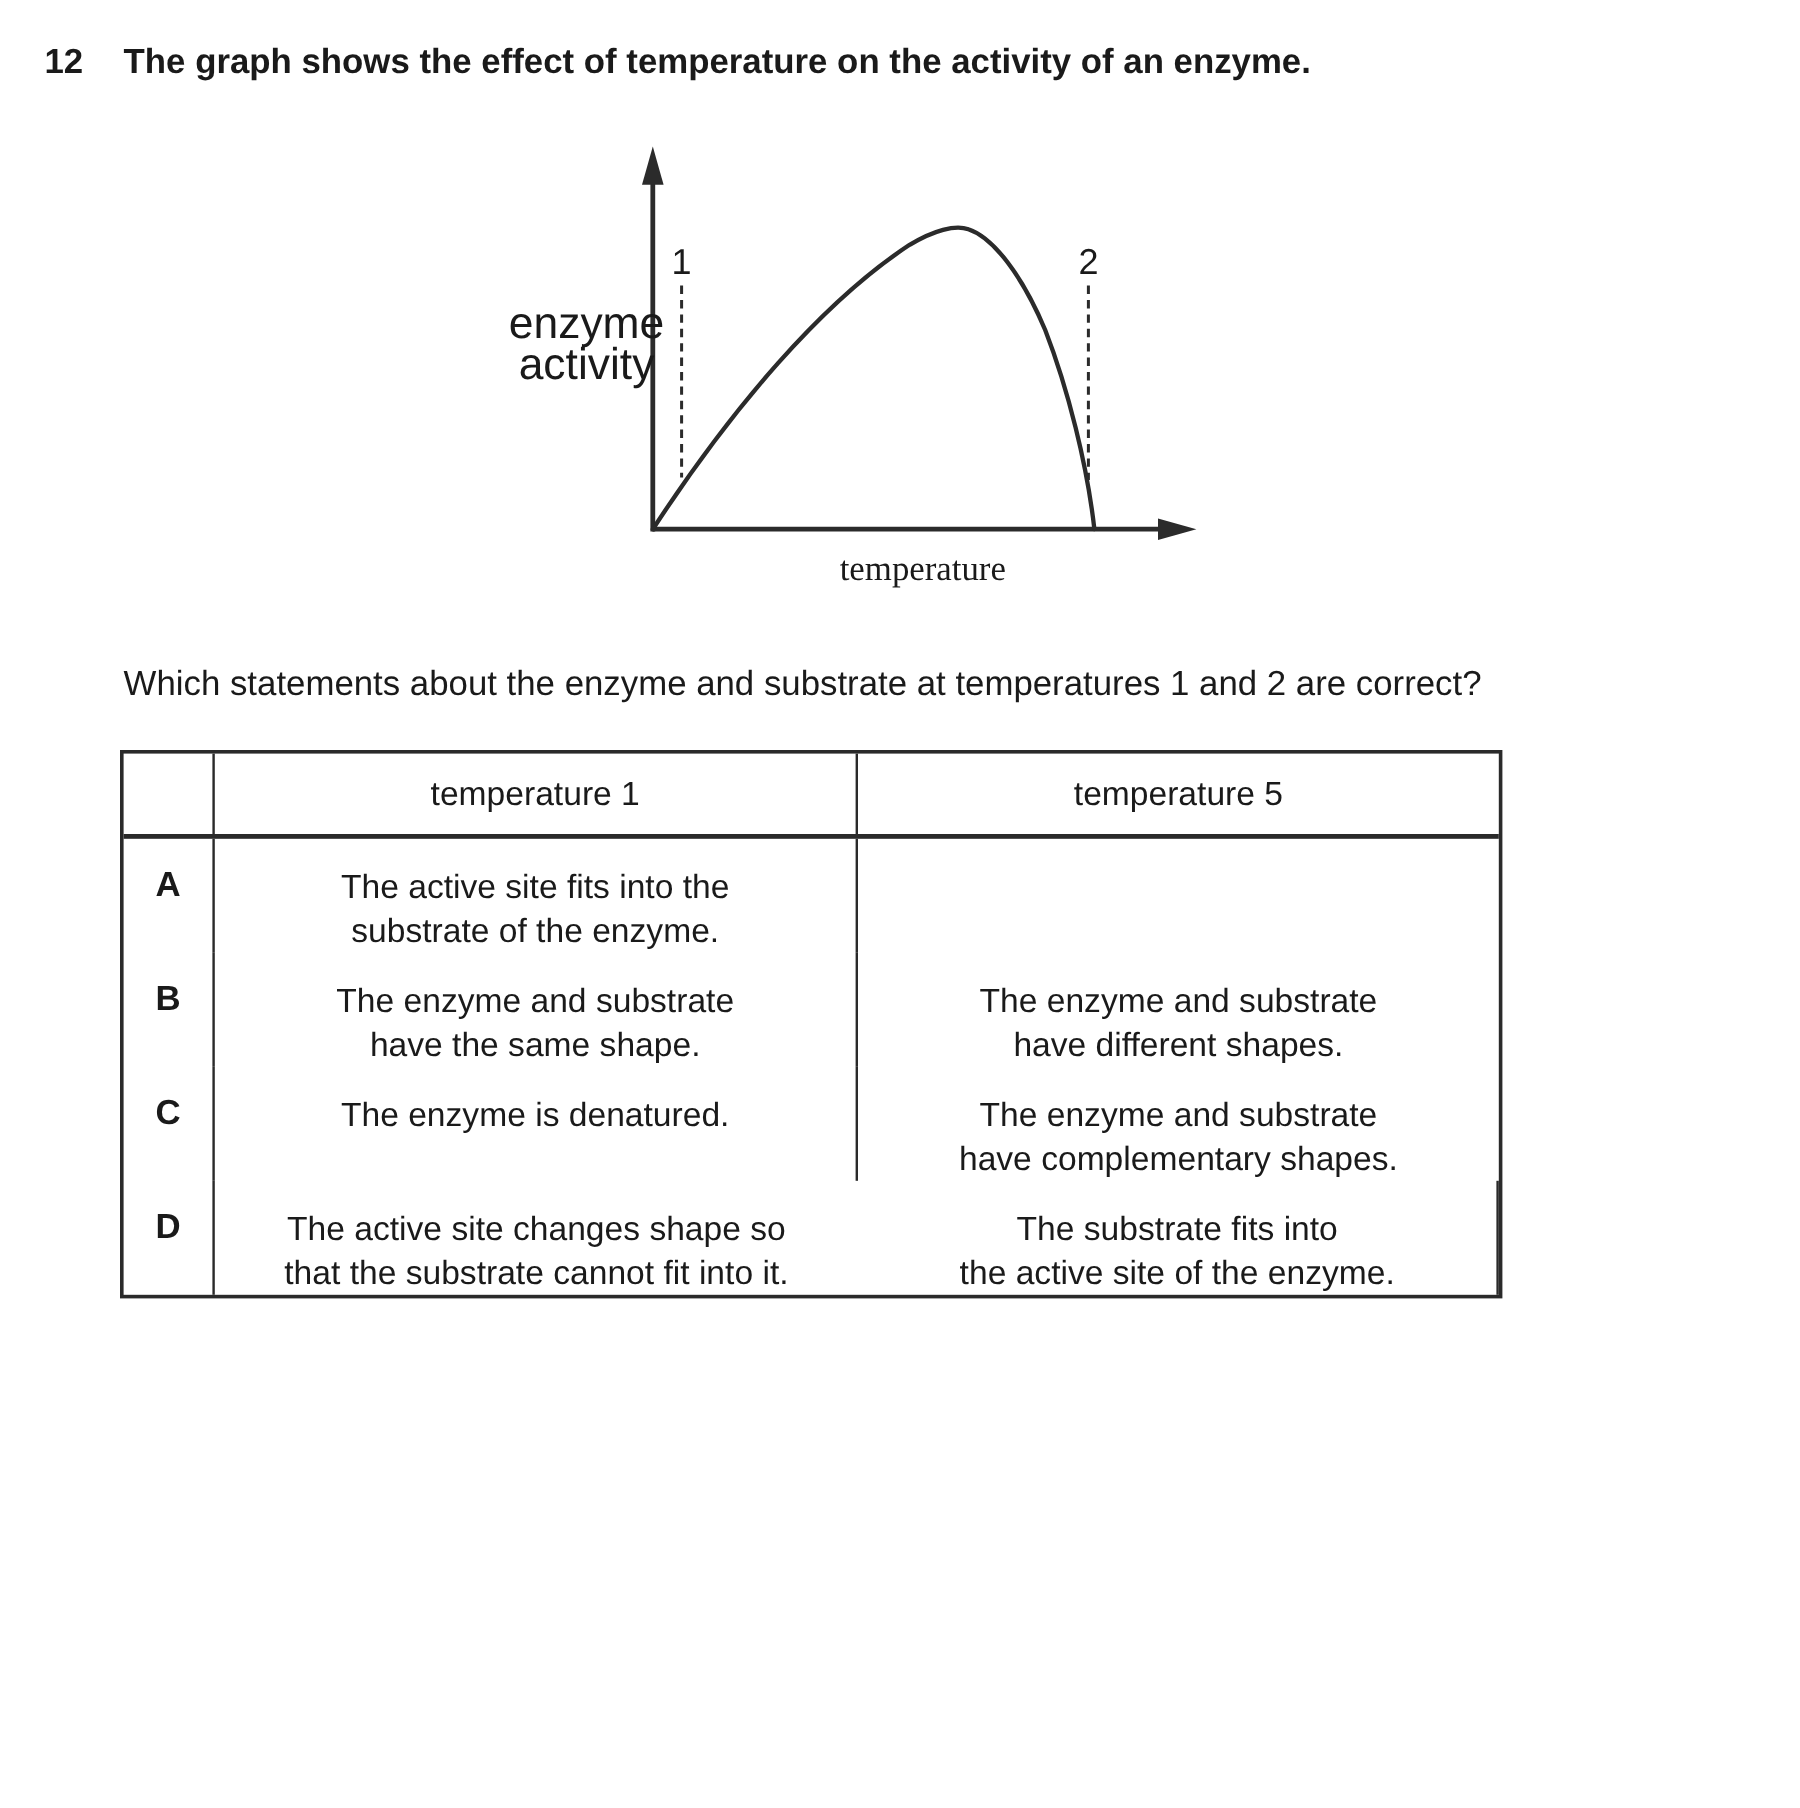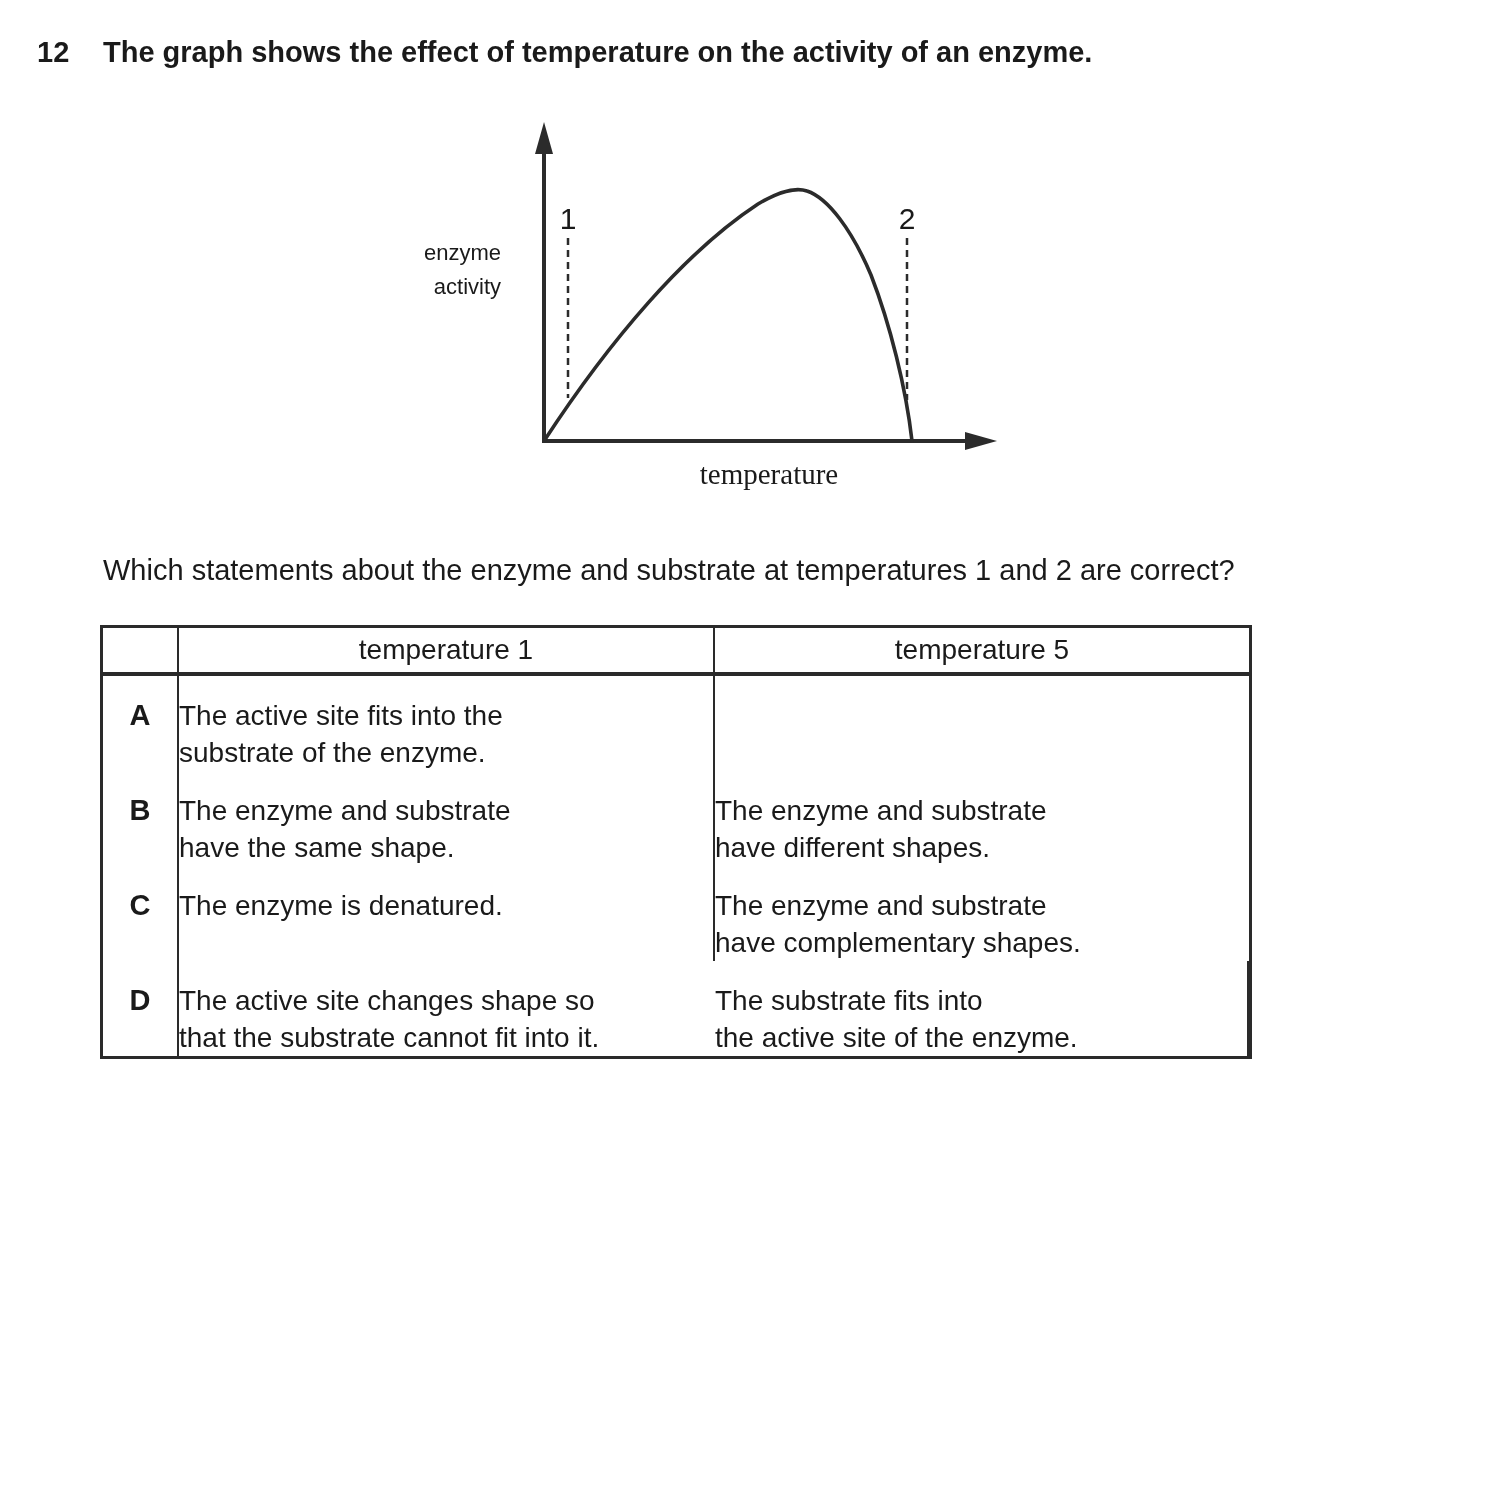--- a/index.html
+++ b/index.html
@@ -22,22 +22,22 @@
   }
   .q-text {
     position: absolute; left: 103px; top: 13px;
     font-size: 29px; line-height: 34px; font-weight: bold;
   }
 
   
   .graph-wrap { position: absolute; left: 380px; top: 90px; width: 680px; height: 390px; }
   .graph-wrap svg { position: absolute; left: 0; top: 0; }
   .ylabel {
-    position: absolute; left: 44px; top: 124px;
-    font-size: 22px; line-height: 34px; text-align: right;
+    position: absolute; left: 44px; top: 141px;
+    font-size: 37px; line-height: 34px; text-align: center;
   }
   .xlabel {
     position: absolute; left: 164px; top: 346px; width: 450px;
     font-size: 29px; text-align: center; font-family: Liberation Serif, serif;
   }
   .marker-label {
     position: absolute; top: 90px; width: 30px;
     font-size: 30px; text-align: center;
   }
   .marker-1 { left: 173px; }
@@ -49,31 +49,31 @@
     font-size: 29px; line-height: 34px;
   }
 
   
   .tbl {
     position: absolute; left: 100px; top: 603px; width: 1152px;
     border: 3px solid #2a2a2a;
     background: #ffffff;
   }
   .tbl-row { display: grid; grid-template-columns: 76px 536px 534px; }
-  .tbl-row.header { height: 48px; border-bottom: 4px solid #2a2a2a; }
+  .tbl-row.header { height: 71px; border-bottom: 4px solid #2a2a2a; }
   .tbl-row.body { height: 95px; }
   .cell { overflow: visible; }
   .cell.letter {
     border-right: 2px solid #2a2a2a;
     text-align: center; font-weight: bold; font-size: 29px;
     padding-top: 21px; line-height: 37px;
   }
   .cell.t1 { border-right: 2px solid #2a2a2a; }
   .cell.txt {
-    text-align: left; font-size: 28px; line-height: 37px;
+    text-align: center; font-size: 28px; line-height: 37px;
     padding-top: 21px; white-space: pre-line;
   }
   .cell.head {
     display: flex; align-items: center; justify-content: center;
     font-size: 28px;
   }
 
   
   .footer-frag {
     position: absolute; top: 1488px; height: 8px; overflow: hidden;

